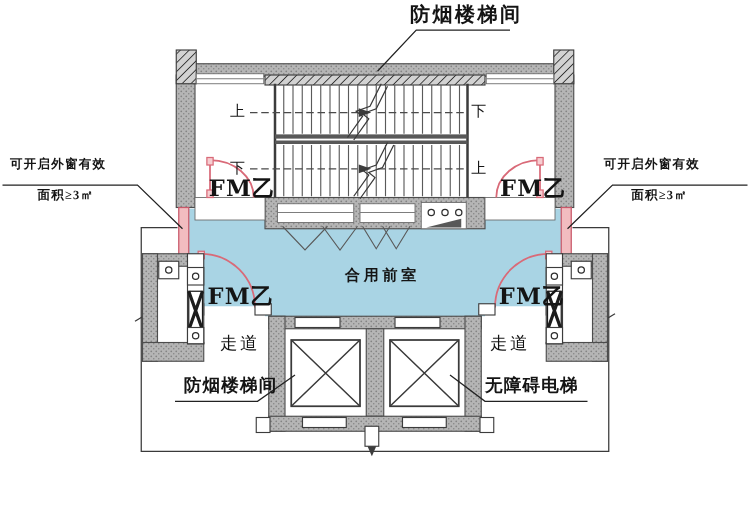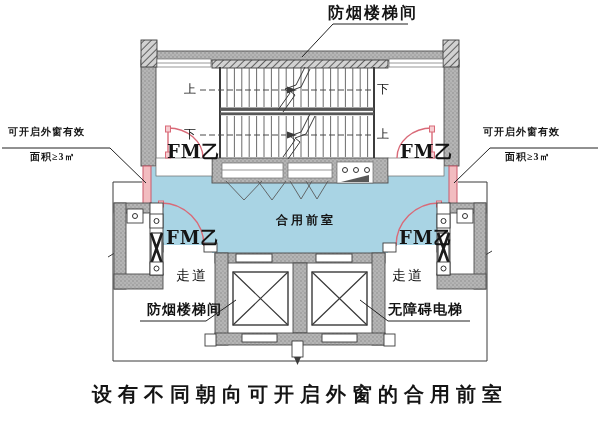--- a/index.html
+++ b/index.html
@@ -235,14 +235,13 @@
   <div class="lbl l-fm" style="left:399px;top:229px;">FM乙</div>
   <div class="lbl l-ud" style="left:184px;top:83px;">上</div>
   <div class="lbl l-ud" style="left:377px;top:83px;">下</div>
   <div class="lbl l-ud" style="left:184px;top:128px;">下</div>
   <div class="lbl l-ud" style="left:377px;top:128px;">上</div>
   <div class="lbl l-lobby" style="left:276px;top:214px;">合用前室</div>
   <div class="lbl l-corr" style="left:176px;top:269px;">走道</div>
   <div class="lbl l-corr" style="left:392px;top:269px;">走道</div>
   <div class="lbl l-elev" style="left:147px;top:303px;">防烟楼梯间</div>
   <div class="lbl l-elev" style="left:388px;top:303px;">无障碍电梯</div>
-  <div class="lbl l-caption" style="top:384px;">设有不同朝向可开启外窗的合用前室</div>
 </div>
 
 </body></html>

